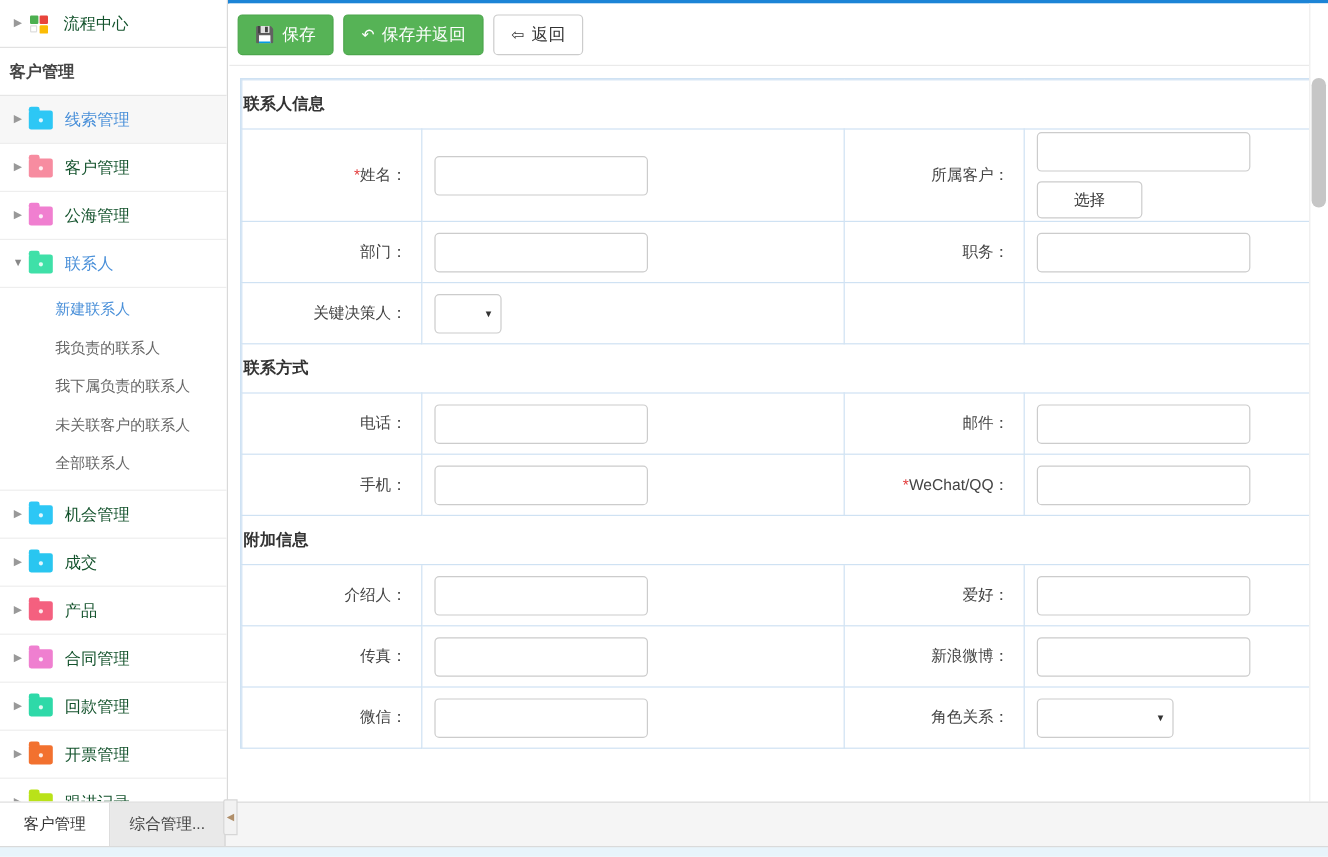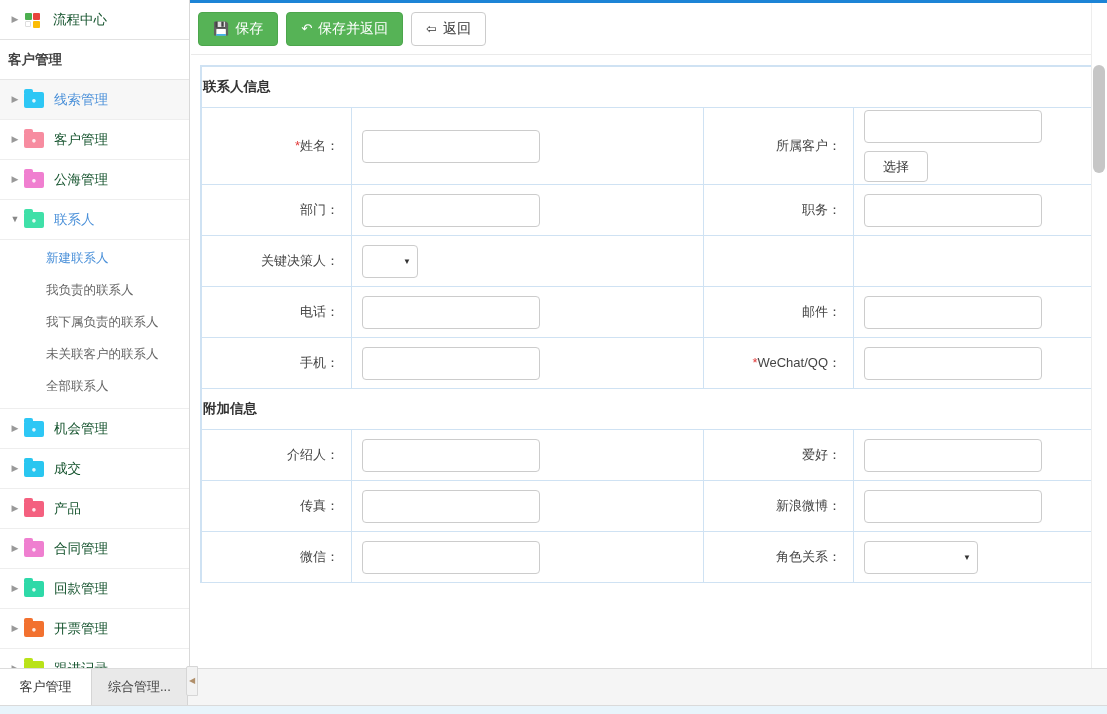--- a/index.html
+++ b/index.html
@@ -204,21 +204,21 @@
     font-size: 12px; color: #333;
     padding: 0 4px 0 6px;
     display: inline-flex; align-items: center; justify-content: flex-end;
     cursor: pointer;
   }
   .sel.wider { width: 114px; }
   .sel .arr { font-size: 8px; color: #333; margin-right: 2px; }
 
   .pick-btn {
     margin-top: 8px;
-    height: 31px; padding: 0 18px;
+    height: 31px; padding: 0 30px;
     border: 1px solid #ccc; border-radius: 4px;
     background: #fff; color: #333; font-size: 13px;
     display: inline-flex; align-items: center; cursor: pointer;
   }
 
   
   .scroll-track {
     position: absolute; right: 0; top: 3px; width: 16px; height: 665px;
     background: #ffffff; border-left: 1px solid #ededed;
   }
@@ -384,20 +384,23 @@
             </tr>
             <tr>
               <td class="lbl"><span>关键决策人：</span></td>
               <td class="fld"><div class="sel">
                   <span class="arr">▼</span>
                 </div></td>
               <td class="lbl-r"></td>
               <td class="fld"></td>
             </tr>
             <tr>
+              <td class="sec" colspan="4">联系方式</td>
+            </tr>
+            <tr>
               <td class="lbl"><span>电话：</span></td>
               <td class="fld"><input class="inp" value="" style=""></td>
               <td class="lbl-r"><span>邮件：</span></td>
               <td class="fld"><input class="inp" value="" style=""></td>
             </tr>
             <tr>
               <td class="lbl"><span>手机：</span></td>
               <td class="fld"><input class="inp" value="" style=""></td>
               <td class="lbl-r"><span class="req">*</span><span>WeChat/QQ：</span></td>
               <td class="fld"><input class="inp" value="" style=""></td>

